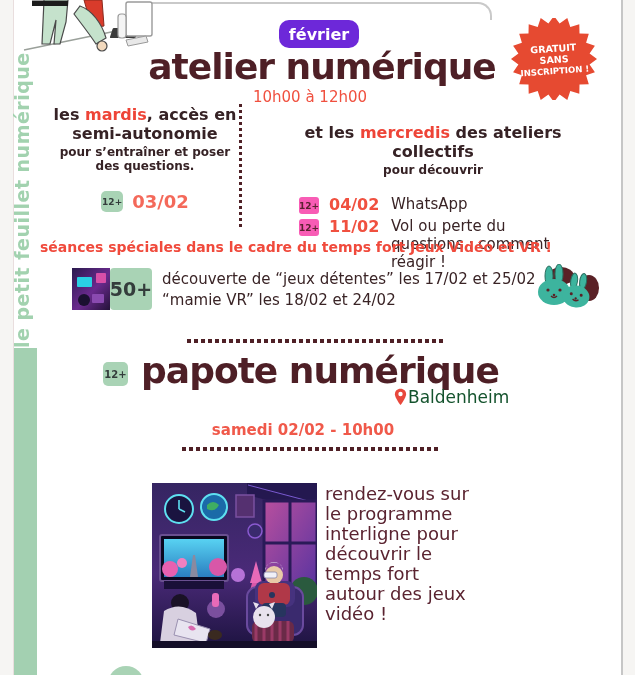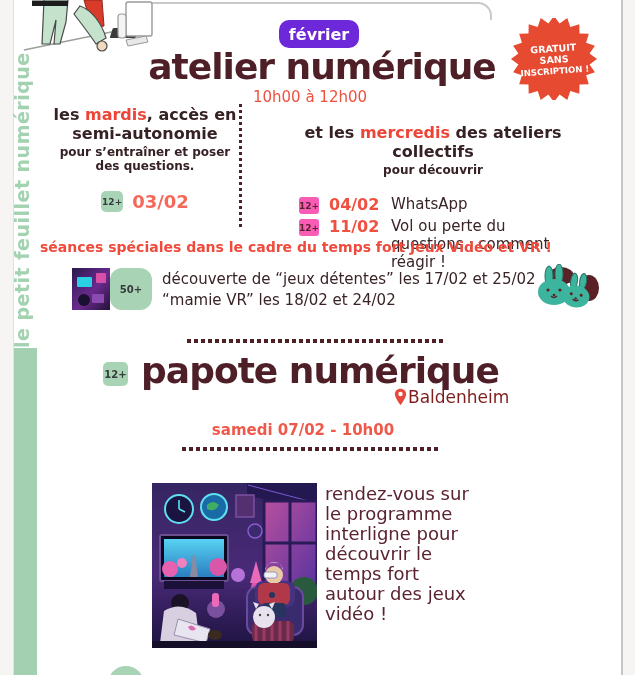--- a/index.html
+++ b/index.html
@@ -87,40 +87,40 @@
   .event-label { flex:1; font-size:15px; line-height:18px; color:#3a2426; }
   .special-heading {
     position:absolute; left:40px; top:239px; white-space:nowrap;
     font-size:14px; font-weight:bold; color:#f04a3c;
   }
   .special-row {
     position:absolute; left:72px; top:268px; display:flex; align-items:flex-start;
   }
   .thumb { width:38px; height:42px; flex:none; }
   .badge-50 {
-    width:42px; height:42px; font-size:10px; flex:none; border-radius:12px;
+    width:42px; height:42px; font-size:19px; flex:none; border-radius:4px;
   }
   .special-text { margin-left:10px; font-size:15px; line-height:21px; color:#3a2426; padding-top:1px; }
   .bunnies { position:absolute; left:537px; top:264px; }
   .h-dotted {
     position:absolute; height:4px;
     background:repeating-linear-gradient(90deg,#4f2026 0 4px,transparent 4px 7px);
   }
   .h-dotted.one { left:187px; top:339px; width:256px; }
   .h-dotted.two { left:182px; top:447px; width:258px; }
   .papote-badge {
     position:absolute; left:103px; top:362px; width:25px; height:24px; font-size:10px;
   }
   .papote-title {
     position:absolute; left:15px; top:350px; width:610px; text-align:center;
     font-size:36px; font-weight:bold; letter-spacing:-1px; color:#4e1f26;
   }
   .location {
     position:absolute; left:394px; top:387px; display:flex; align-items:flex-start; gap:1px;
-    font-size:17px; color:#7f1d1d;
+    font-size:17px; color:#14532d;
   }
   .papote-datetime {
     position:absolute; left:0; top:421px; width:606px; text-align:center;
     font-size:15px; font-weight:bold; color:#f0594a;
   }
   .scene { position:absolute; left:152px; top:483px; }
   .papote-desc {
     position:absolute; left:325px; top:484px; width:158px;
     font-size:18px; line-height:20px; color:#5a2330;
   }
@@ -245,21 +245,21 @@
 <div class="papote-title">papote numérique</div>
 
 <div class="location">
   <svg width="13" height="18" viewBox="0 0 13 18" style="margin-top:1px">
     <path d="M6.5,0.8 C3.2,0.8 0.9,3.2 0.9,6.2 C0.9,10 6.5,17 6.5,17 C6.5,17 12.1,10 12.1,6.2 C12.1,3.2 9.8,0.8 6.5,0.8 Z" fill="#e8483c"></path>
     <circle cx="6.5" cy="6" r="2.2" fill="#ffffff"></circle>
   </svg>
   <span>Baldenheim</span>
 </div>
 
-<div class="papote-datetime">samedi 07/02 - 10h00</div>
+<div class="papote-datetime">samedi 02/02 - 10h00</div>
 
 <div class="h-dotted two"></div>
 
 <svg class="scene" width="165" height="165" viewBox="0 0 165 165">
   <defs>
     <linearGradient id="bg" x1="0" y1="0" x2="0" y2="1">
       <stop offset="0" stop-color="#352562"></stop>
         <stop offset="0.55" stop-color="#4a2a78"></stop>
         <stop offset="1" stop-color="#1d1340"></stop>
     </linearGradient>

